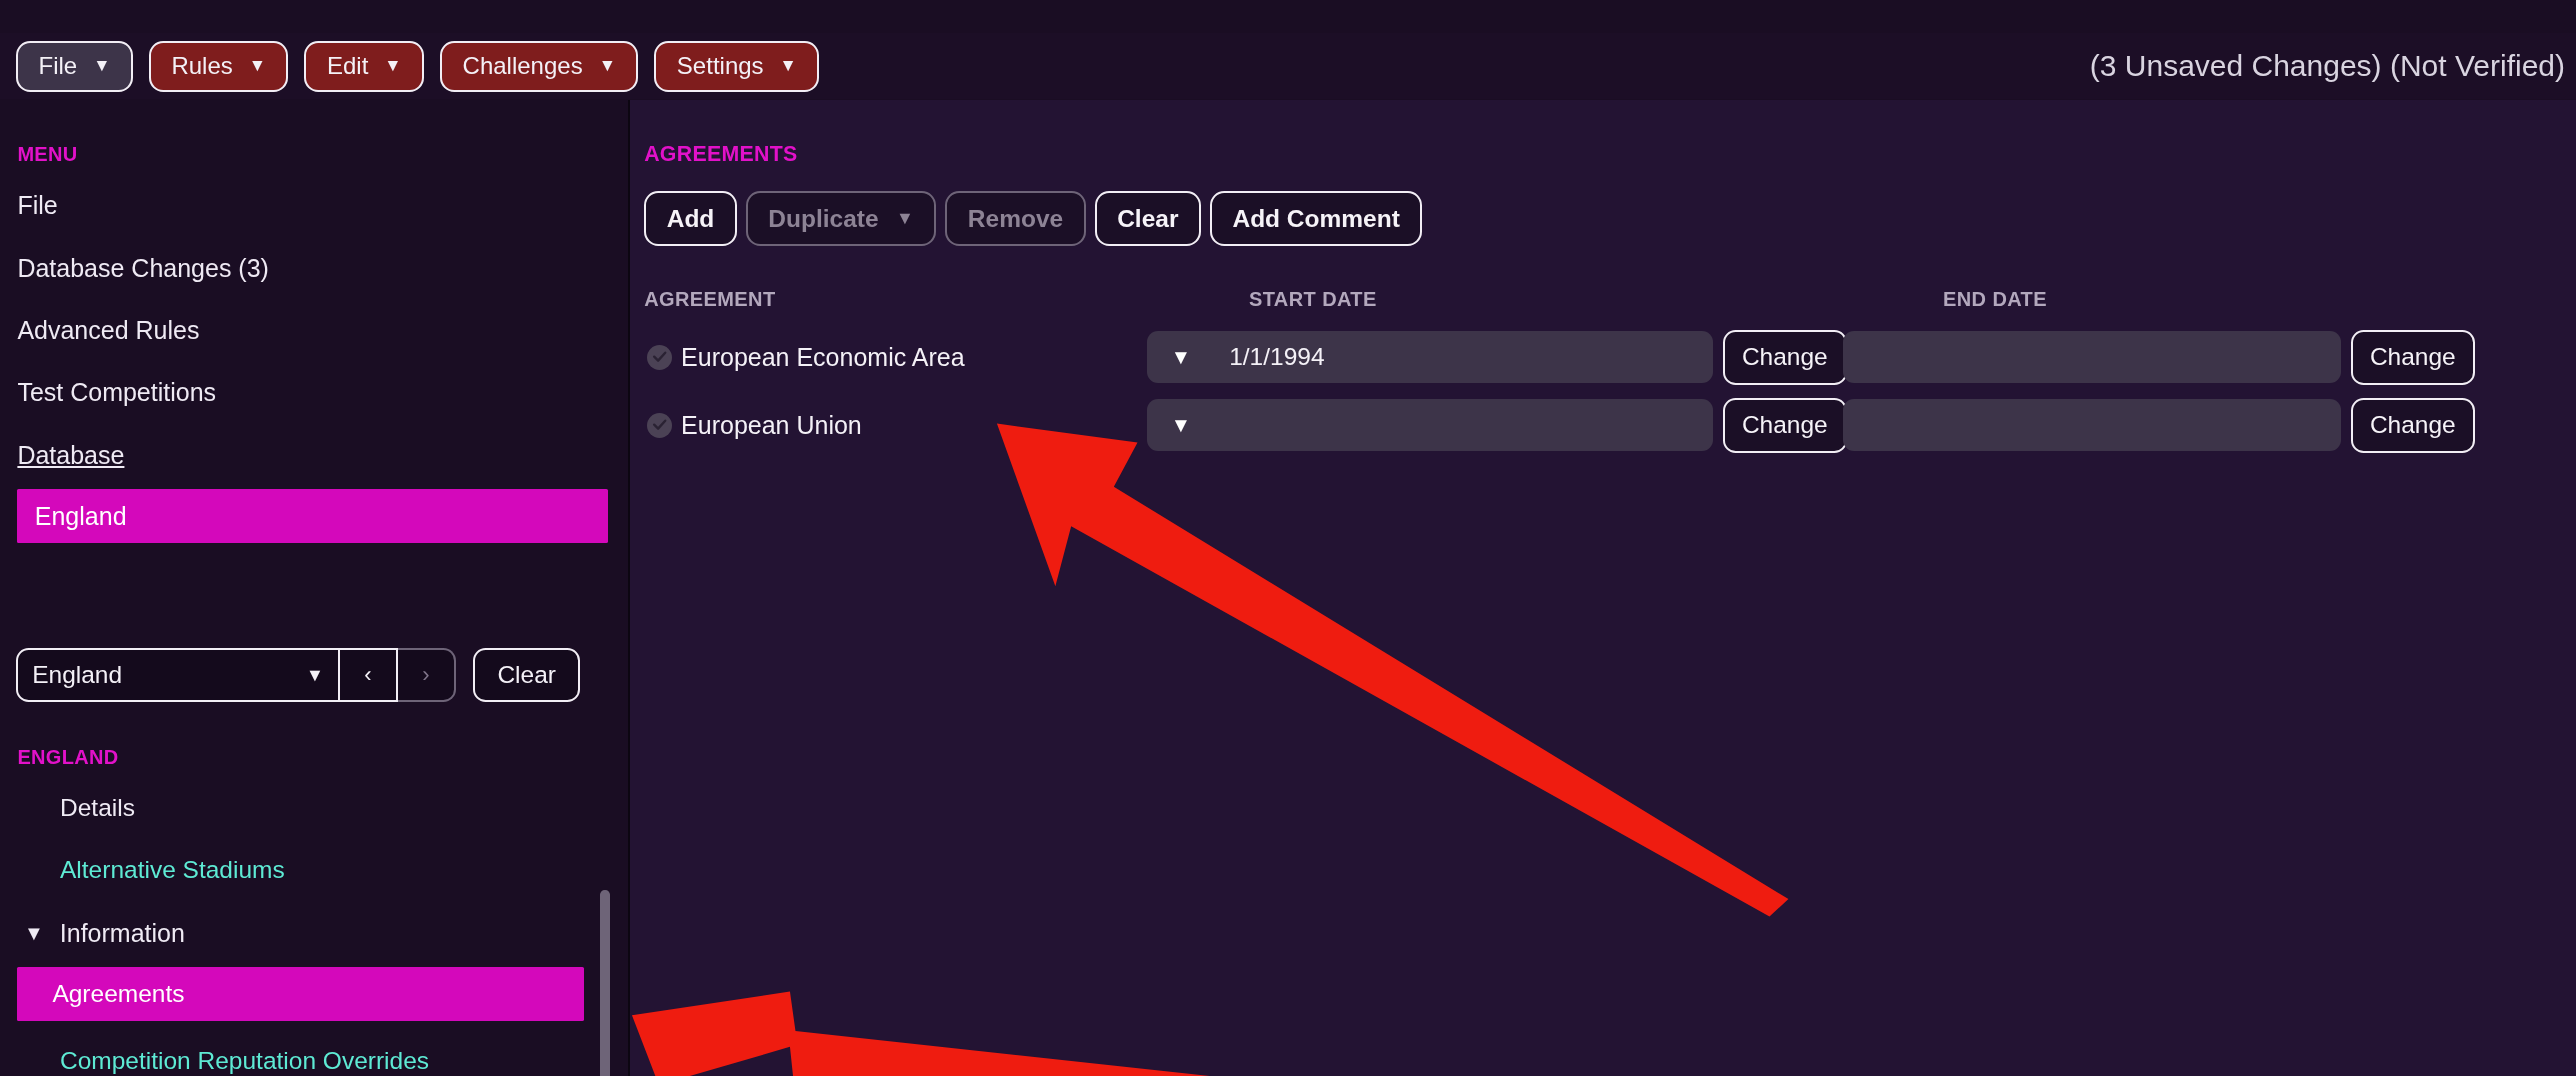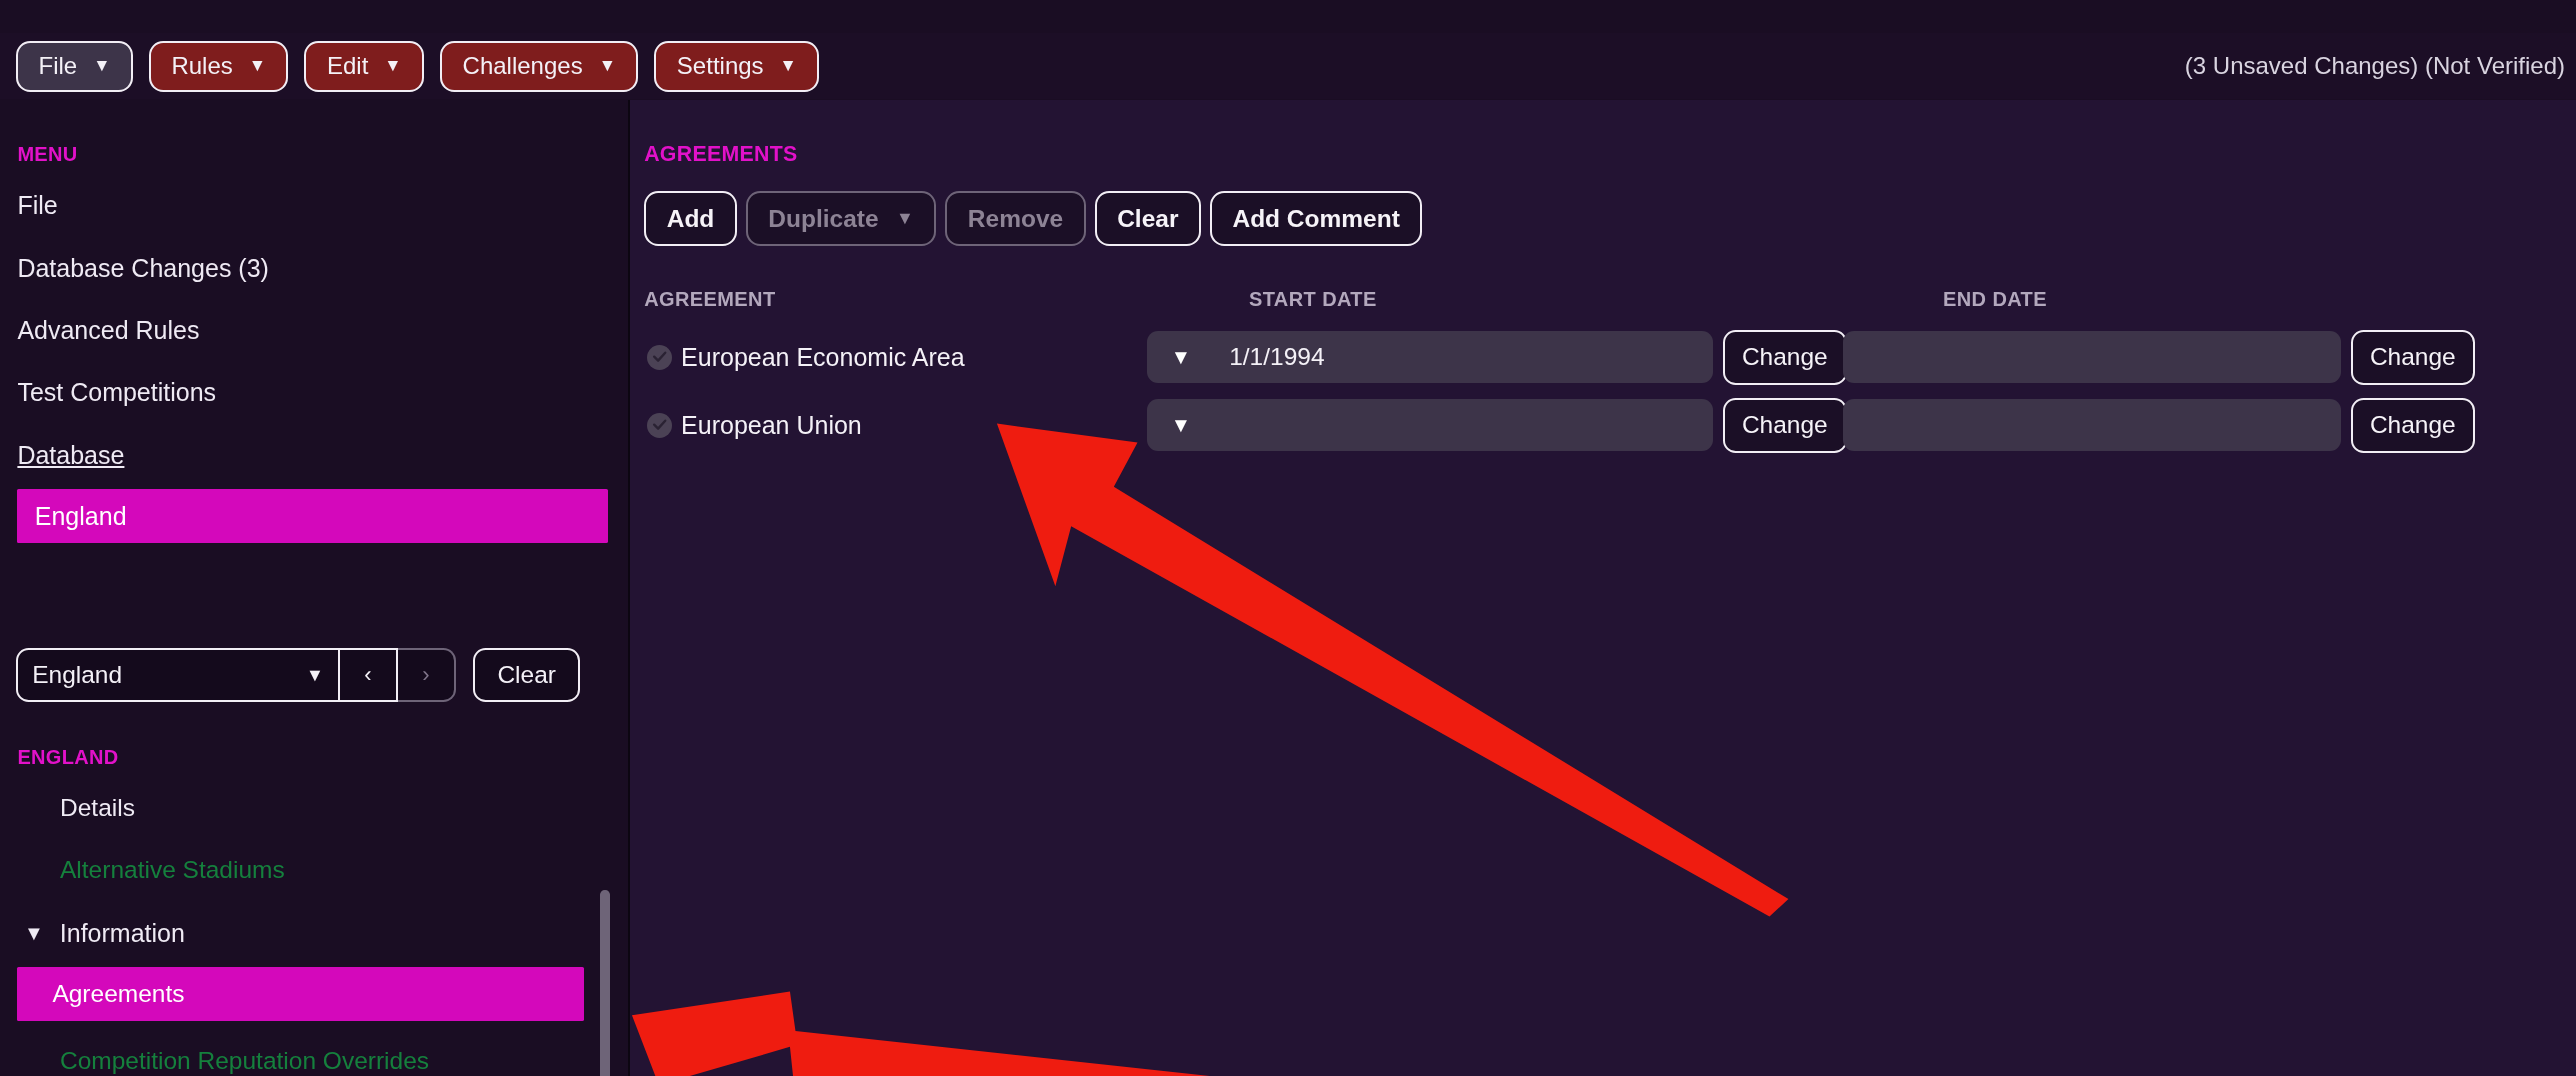--- a/index.html
+++ b/index.html
@@ -73,21 +73,21 @@
     display: flex; align-items: center; gap: 16px;
     white-space: nowrap;
   }
   .menu-btn.hovered { background: #3d3449; }
   .menu-btn .cv { font-size: 17.4px; line-height: 1; }
 
   .unsaved-status {
     position: absolute; right: 11px; top: 50%;
     transform: translateY(-50%);
     color: #d9d4e0;
-    font-size: 24px;
+    font-size: 30px;
     white-space: nowrap;
   }
 
   
   .sidebar {
     position: absolute; top: 100px; left: 0;
     width: 628px; height: 977px;
     background: #1a0d23;
     overflow: hidden;
   }
@@ -116,21 +116,21 @@
     color: #efeaf4;
     font-size: 25px;
     padding-left: 17.4px;
     white-space: nowrap;
   }
   .side-item.active {
     background: #d408bb;
     color: #ffffff;
   }
   .side-item.sub { padding-left: 60px; font-size: 24.5px; }
-  .side-item.sub.dim { color: #15803d; text-align: right; }
+  .side-item.sub.dim { color: #5eead4; text-align: right; }
   .side-item.group { padding-left: 24px; }
   .side-item.group .chev {
     font-size: 20px; margin-right: 16px; color: #efeaf4;
   }
   .side-item.active.sub { padding-left: 60px; }
 
   
   .country-row {
     display: flex; align-items: center;
     padding-left: 16px;

